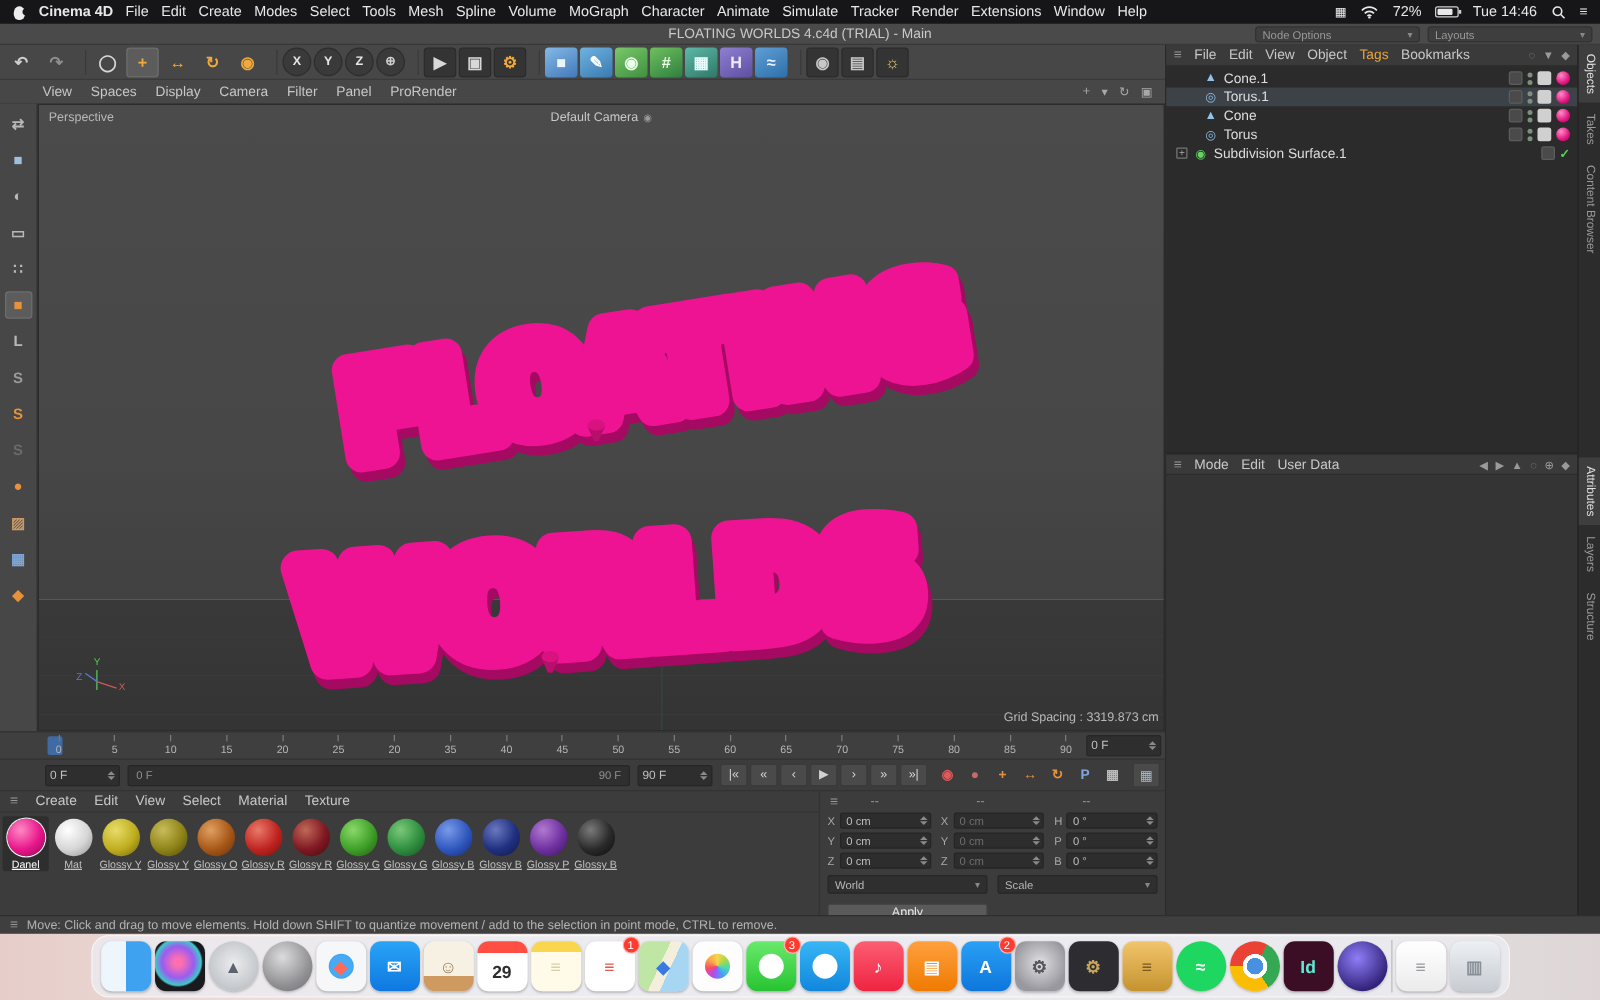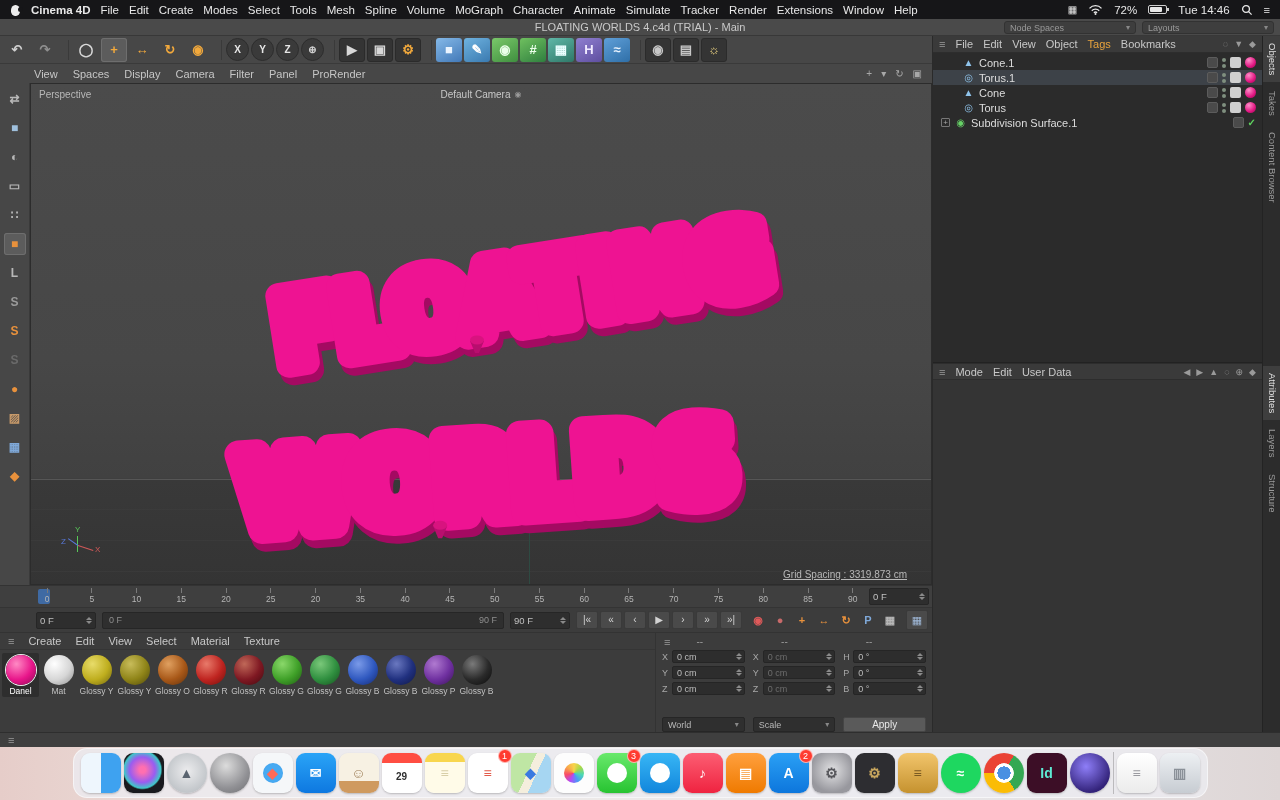--- a/index.html
+++ b/index.html
@@ -58,21 +58,21 @@
               background:linear-gradient(180deg,#4b4b4b 0%,#474747 55%,#414141 78.8%,#393939 79.2%,#343434 100%);
               border:1px solid #2c2c2c; overflow:hidden; }
   .horizon { position:absolute; left:0; right:0; top:79%; height:1px; background:#565656; }
   .vline { position:absolute; left:55.3%; top:79%; bottom:0; width:1px; background:#2e4a42; }
   .ground { position:absolute; left:0; right:0; top:79%; bottom:0;
             background:repeating-linear-gradient(180deg,transparent 0 30px,#3d3d3d 30px 31px); opacity:.6; }
   .vp-label-tl { position:absolute; left:8px; top:5px; font-size:10px; color:#b8b8b8; }
   .vp-label-tc { position:absolute; left:0; right:0; top:5px; display:flex; justify-content:center; gap:4px;
                  font-size:10px; color:#c8c8c8; align-items:center; }
   .vp-label-tc .cam { font-size:8px; color:#9a9a9a; }
-  .vp-grid-label { position:absolute; right:24px; bottom:4px; font-size:10px; color:#b8b8b8;text-decoration:underline; }
+  .vp-grid-label { position:absolute; right:4px; bottom:4px; font-size:10px; color:#b8b8b8; }
   .vp-svg { position:absolute; inset:0; width:100%; height:100%; }
   .balloon { font-family:"DejaVu Sans",sans-serif; font-weight:bold; text-anchor:middle;
              letter-spacing:-4px; stroke-linejoin:round; stroke-linecap:round; }
   .b-shadow { fill:#a40a62; stroke:#a40a62; }
   .b-main { fill:#ee1392; stroke:#ee1392; }
   .w1 { font-size:96px; stroke-width:26px; }
   .w2 { font-size:106px; stroke-width:28px; }
   .gizmo { position:absolute; left:24px; bottom:22px; width:46px; height:44px; font-size:8px; }
   .ax { position:absolute; }
   .ax-y-line { left:22px; bottom:10px; width:1px; height:16px; background:#58c858; }
@@ -117,37 +117,37 @@
 
   
   .materials { position:absolute; left:0;  top:632px; width:656px; height:100px; background:#3c3c3c;
                border-top:1px solid #333; border-right:1px solid #333; }
   .mat-menu { height:17px; display:flex; align-items:center; gap:14px; padding:0 8px; font-size:11px; color:#c8c8c8;
               border-bottom:1px solid #353535; }
   .burger { font-size:11px; color:#9a9a9a; }
   .mat-strip { display:flex; gap:1px; padding:3px 2px; }
   .mat { width:37px; display:flex; flex-direction:column; align-items:center; gap:1px; padding:2px 0 1px 0; border-radius:2px; }
   .sphere { width:30px; height:30px; border-radius:50%; }
-  .mlabel { font-size:8.5px; color:#c0c0c0; max-width:35px; overflow:hidden; white-space:nowrap; }
+  .mlabel { font-size:8.5px; color:#c0c0c0; max-width:35px; overflow:hidden; white-space:nowrap;text-decoration:underline; }
   .mat.selected { background:#2e2e2e; }
   .mat.selected .sphere { box-shadow:0 0 0 1px #f0f0f0; }
   .mat.selected .mlabel { color:#fff; }
 
   
   .coords { position:absolute; left:656px; top:632px; width:276px; height:100px; background:#3c3c3c;
             border-top:1px solid #333; padding:2px 6px; }
   .coords-header { display:flex; align-items:center; gap:26px; height:13px; font-size:10px; color:#9a9a9a; padding-left:2px; }
   .cgrid { display:grid; grid-template-columns:repeat(3,1fr); gap:3px 8px; margin-top:2px; }
   .cfield { display:flex; align-items:center; gap:3px; }
   .cfield .cl { font-size:9px; color:#a8a8a8; width:7px; }
   .cfield .box { flex:1; height:13px; background:#2d2d2d; border:1px solid #252525; border-radius:2px;
                  display:flex; align-items:center; justify-content:space-between; padding:0 2px 0 4px; }
   .cfield .val { font-size:9px; color:#bdbdbd; }
   .cfield.dim .val { color:#6d6d6d; }
-  .crow-bottom { display:grid; grid-template-columns:1fr 1fr 1fr; gap:8px; margin-top:22px; }
+  .crow-bottom { display:grid; grid-template-columns:1fr 1fr; gap:8px; margin-top:5px; }
   .cselect { height:15px; background:#2f2f2f; border:1px solid #262626; border-radius:2px; font-size:9px; color:#b8b8b8;
              display:flex; align-items:center; justify-content:space-between; padding:0 5px; }
   .cselect::after { content:"▾"; font-size:8px; color:#888; }
   .apply-btn { height:15px; background:#5a5a5a; border:1px solid #454545; border-radius:2px; font-size:10px; color:#e8e8e8;
                display:flex; align-items:center; justify-content:center; }
 
   
   .rpanel { position:absolute; left:932px; top:36px; width:330px; height:696px; background:#343434; border-left:1px solid #2a2a2a; }
   .om-menu { position:absolute; top:0; left:0; right:0; height:17px; background:#3a3a3a; border-bottom:1px solid #2d2d2d;
              display:flex; align-items:center; gap:10px; padding:0 6px; font-size:11px; color:#c8c8c8; }
@@ -192,21 +192,21 @@
              background:linear-gradient(90deg,#e6cdc9,#efe9e6 28%,#e9e9eb 70%,#ded6d6);
              display:flex; justify-content:center; align-items:flex-end; }
   .dock { height:50px; margin-bottom:2px; background:rgba(236,236,241,0.78); border:1px solid rgba(255,255,255,0.55);
           border-radius:14px; display:flex; align-items:center; gap:3px; padding:4px 7px; }
   .ditem { width:40px; height:40px; border-radius:9px; position:relative; display:flex; align-items:center;
            justify-content:center; box-shadow:0 1px 2px rgba(0,0,0,0.22); flex:0 0 auto; }
   .ditem.round { border-radius:50%; }
   .ditem.dsep { width:1px; height:42px; background:rgba(0,0,0,0.2); border-radius:0; box-shadow:none; }
   .dglyph { min-width:20px; height:20px; display:flex; align-items:center; justify-content:center;
             font-size:14px; font-weight:bold; border-radius:50%; line-height:1; }
-  .ditem.cal .dglyph { margin-top:7px; border-radius:0; font-size:10px; }
+  .ditem.cal .dglyph { margin-top:7px; border-radius:0; font-size:14px; }
   .badge { position:absolute; top:-4px; right:-4px; min-width:14px; height:14px; border-radius:7px;
            background:#ff3b30; color:#fff; font-size:9px; display:flex; align-items:center; justify-content:center;
            padding:0 3px; border:1px solid rgba(255,255,255,0.6); }
 </style>
 </head>
 <body>
 
 <div class="screen">
 
   <div class="menubar">
@@ -249,21 +249,21 @@
         <path d="M7.6 7.6 L10.6 10.6" stroke="#e8e8e8" stroke-width="1.3"></path>
       </svg>
       <span style="font-size:11px;">≡</span>
     </span>
   </div>
 
   <div class="titlebar">
     <span>FLOATING WORLDS 4.c4d (TRIAL) - Main</span>
     <span class="tb-pills">
       <span class="pill">
-          <span>Node Spaces</span>
+          <span>Node Options</span>
         </span>
       <span class="pill">
           <span>Layouts</span>
         </span>
     </span>
   </div>
 
   <div class="toolbar">
 
   <div class="tbtn">
@@ -903,20 +903,21 @@
     <div class="tabgroup tg2">
 
     <div class="tab selected">Attributes</div>
         <div class="tab">Layers</div>
         <div class="tab">Structure</div>
       </div>
   </div>
 
   <div class="statusbar">
     <span class="burger">≡</span>
+    <span>Move: Click and drag to move elements. Hold down SHIFT to quantize movement / add to the selection in point mode, CTRL to remove.</span>
   </div>
 
   <div class="desktop">
     <div class="dock">
 
     <div class="ditem" style="background: linear-gradient(90deg, rgb(238, 246, 253) 50%, rgb(62, 162, 240) 50%);">
         <span class="dglyph"></span>
 
       </div>
         <div class="ditem" style="background: radial-gradient(circle at 46% 42%, rgb(255, 111, 176) 10%, rgb(154, 92, 240) 40%, rgb(63, 200, 200) 58%, rgb(26, 26, 30) 63%);">

